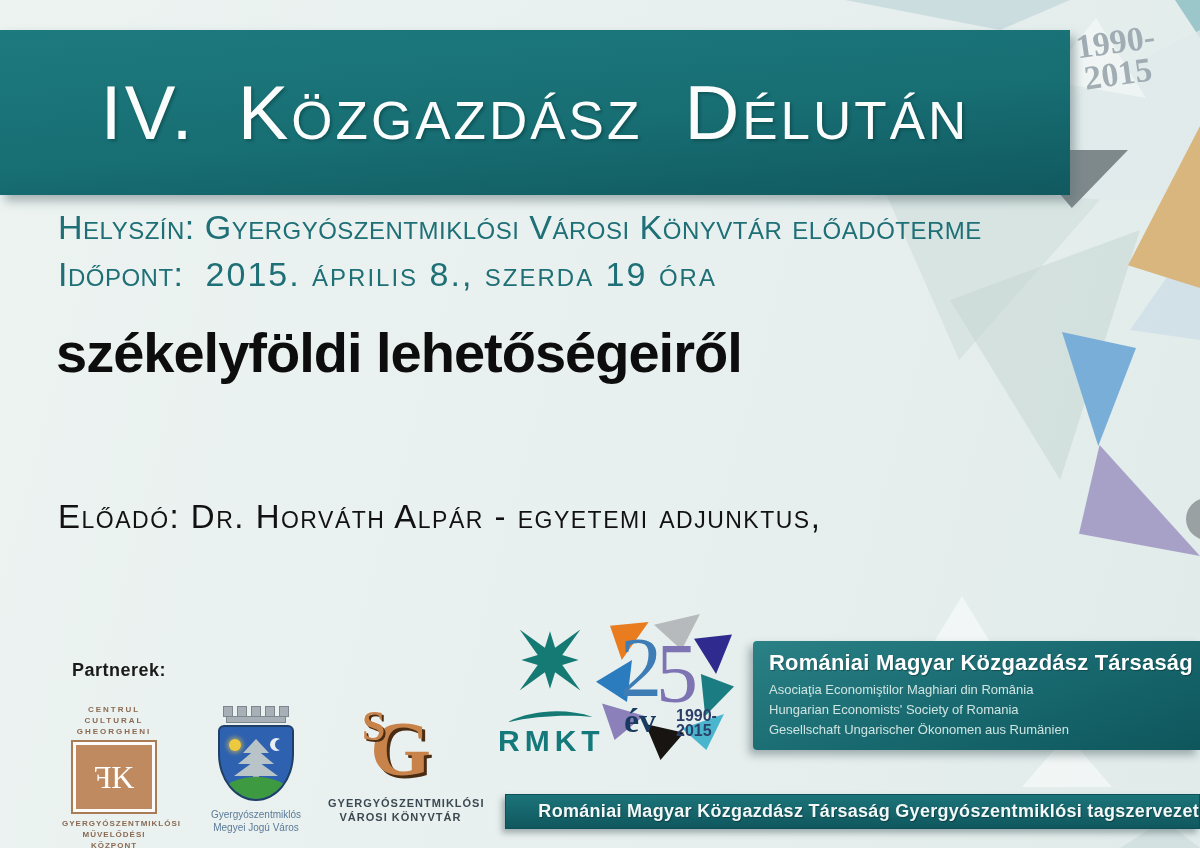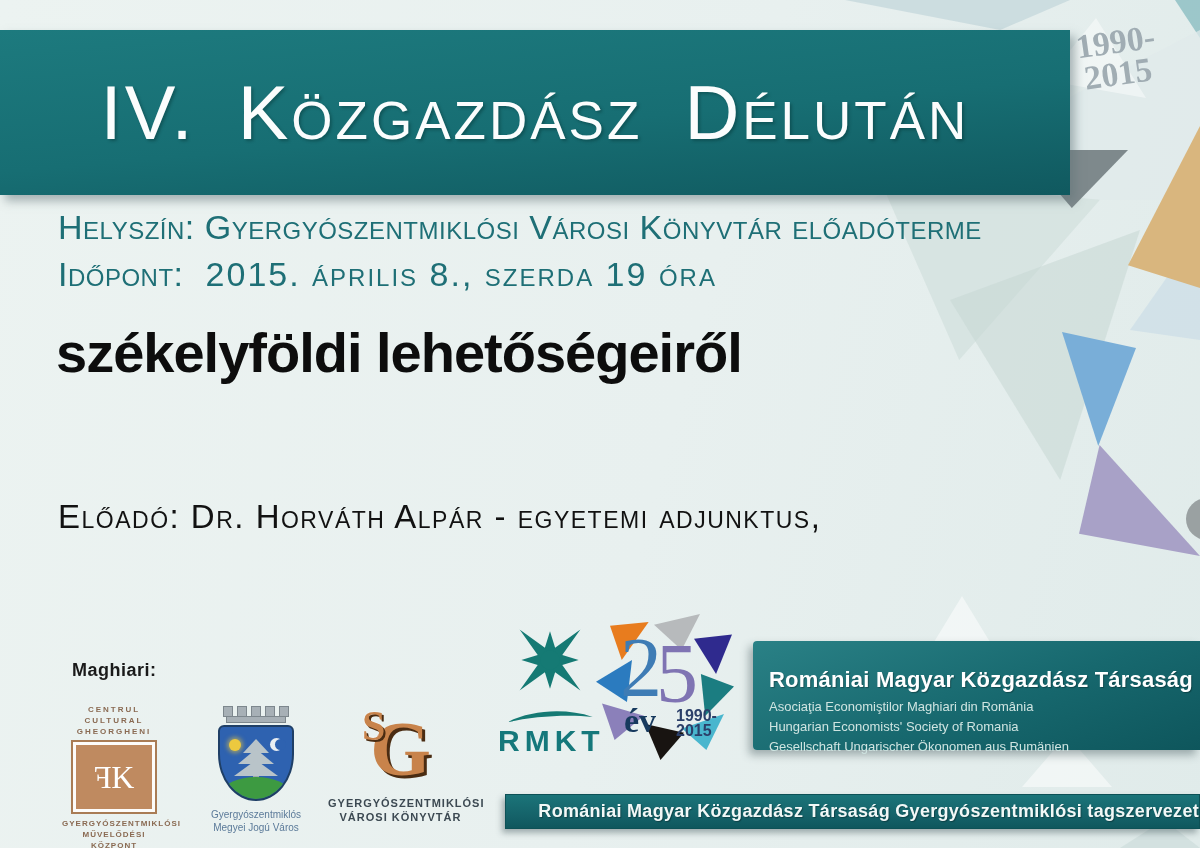--- a/index.html
+++ b/index.html
@@ -87,21 +87,21 @@
   .anniv .ev{position:absolute;left:28px;top:92px;font-family:"Liberation Serif",serif;font-weight:bold;
     font-size:34px;color:#173a5e;}
   .anniv .yrs{position:absolute;left:80px;top:98px;font-weight:bold;font-size:16px;line-height:15px;color:#2b3f69;}
 
   
   .society{position:absolute;left:753px;top:641px;right:0;height:100px;z-index:3;
     background:linear-gradient(160deg,#2a8186 0%,#17686e 55%,#0e565c 100%);
     border-radius:4px 0 0 4px;box-shadow:-4px 5px 8px rgba(70,92,95,.45);
     padding:9px 12px 0 16px;box-sizing:content-box;}
   .society .stitle{font-weight:bold;font-size:22px;color:#ffffff;letter-spacing:.2px;
-    text-shadow:1px 1px 1px rgba(0,0,0,.3);white-space:nowrap;margin-top:17px;}
+    text-shadow:1px 1px 1px rgba(0,0,0,.3);white-space:nowrap;}
   .society .ssub{font-size:13px;color:#cfe4e1;line-height:20px;margin-top:4px;white-space:nowrap;}
 
   
   .footerbar{position:absolute;left:505px;top:794px;right:0;height:33px;z-index:3;
     background:linear-gradient(180deg,#1b7479 0%,#146067 70%,#0f575d 100%);
     border:1px solid #0d5156;box-shadow:-3px 4px 6px rgba(70,92,95,.45);
     display:flex;align-items:center;justify-content:flex-end;}
   .footerbar .ftext{font-weight:bold;font-size:18px;color:#f2f8f7;letter-spacing:.3px;
     text-shadow:1px 1px 1px rgba(0,0,0,.3);white-space:nowrap;}
 </style>
@@ -143,21 +143,21 @@
   </div>
 
   <div class="talktitle">
     <div>székelyföldi lehetőségeiről</div>
   </div>
 
   <div class="speaker">
     <div>Előadó: Dr. Horváth Alpár - egyetemi adjunktus,</div>
   </div>
 
-  <div class="partners-heading">Maghiari:</div>
+  <div class="partners-heading">Partnerek:</div>
 
   <div class="plogo" style="left:62px;top:704px;width:104px;">
     <div class="tiny">CENTRUL CULTURAL</div>
     <div class="tiny">GHEORGHENI</div>
     <div class="cc-square">
       <div class="cc-inner">
           <span class="flip">F</span>
           <span>K</span>
         </div>
     </div>

